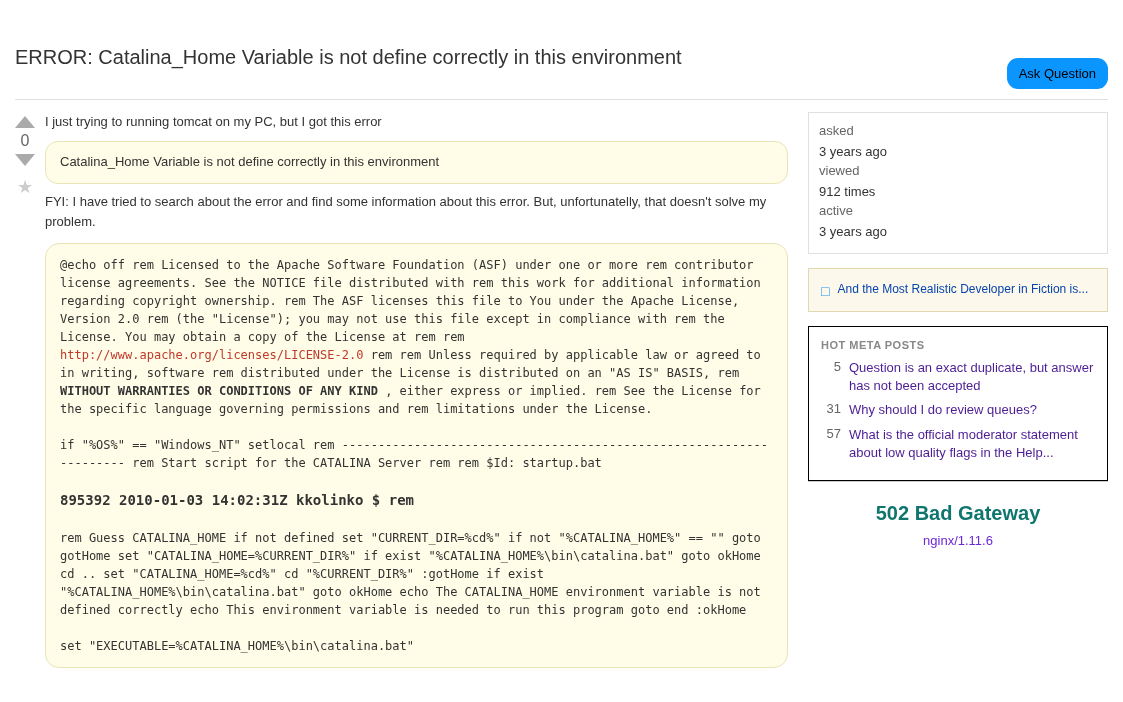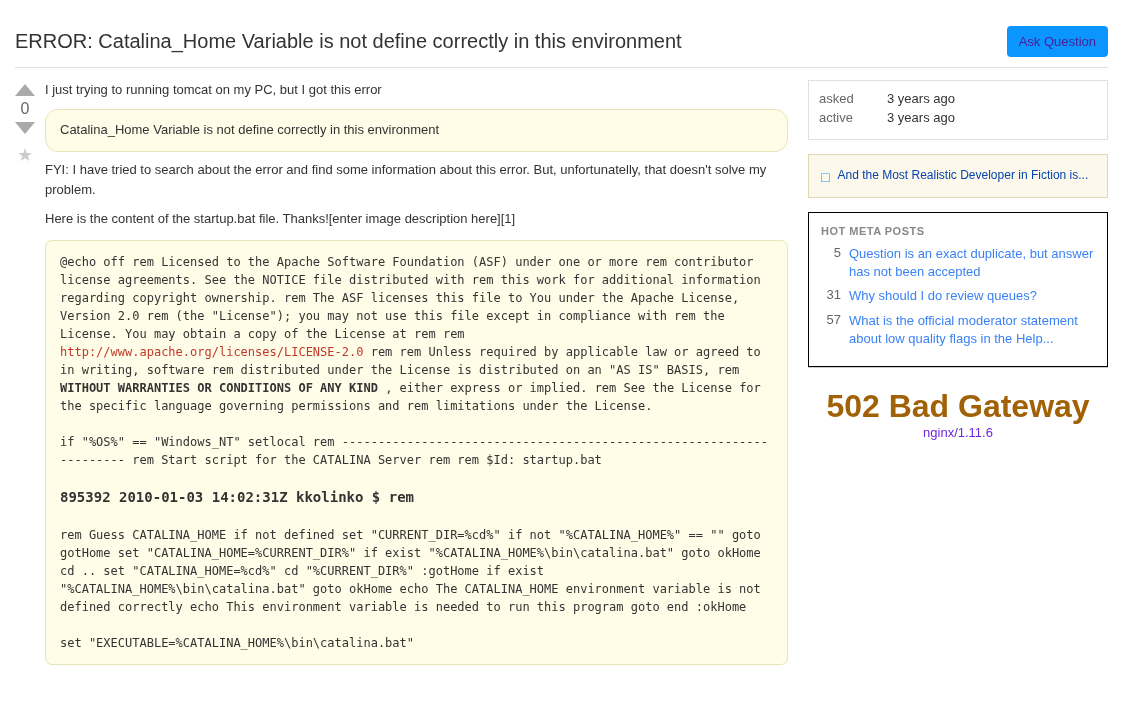--- a/index.html
+++ b/index.html
@@ -3,64 +3,64 @@
   <meta charset="utf-8">
   <style>
     * { box-sizing: border-box; margin: 0; padding: 0; }
     body { font-family: Arial, sans-serif; font-size: 13px; color: #333; background: #fff; }
 
     .page-container { max-width: 1123px; margin: 0 auto; padding: 26px 15px; }
 
     .question-title-row { display: flex; justify-content: space-between; align-items: center; margin-bottom: 12px; border-bottom: 1px solid #e0e0e0; padding-bottom: 10px; }
     .question-title { font-size: 20px; font-weight: normal; color: #333; flex: 1; margin-right: 20px; }
 
-    .ask-question-btn { background: #0a95ff; color: #4c1d95; border: none; border-radius: 4px; padding: 8px 12px; font-size: 13px; cursor: pointer; white-space: nowrap; }
+    .ask-question-btn { background: #0a95ff; color: #000000; border: none; border-radius: 11px; padding: 8px 12px; font-size: 13px; cursor: pointer; white-space: nowrap; margin-top: 32px; }
 
     .main-layout { display: flex; gap: 20px; }
 
     .question-area { flex: 1; min-width: 0; }
 
     .vote-and-content { display: flex; gap: 10px; }
 
     .vote-column { display: flex; flex-direction: column; align-items: center; gap: 4px; padding-top: 4px; }
     .vote-count { font-size: 16px; color: #666; }
     .star-btn { background: none; border: none; cursor: pointer; font-size: 18px; color: #ccc; margin-top: 6px; }
 
     .content-column { flex: 1; min-width: 0; }
 
     .question-body { font-size: 13px; line-height: 1.6; }
     .question-body p { margin-bottom: 8px; }
 
     .code-block-yellow { background: #fffde7; border: 1px solid #e8e4b8; padding: 10px 14px; margin: 8px 0; border-radius: 13px; font-size: 13px; }
-    .code-block-main { background: #fffde7; border: 1px solid #e8e4b8; padding: 12px 14px; margin: 10px 0; border-radius: 7px; font-size: 12px; line-height: 1.5; font-family: monospace; }
+    .code-block-main { background: #fffde7; border: 1px solid #e8e4b8; padding: 12px 14px; margin: 10px 0; border-radius: 14px; font-size: 12px; line-height: 1.5; font-family: monospace; }
 
     .code-link { color: #c0392b; text-decoration: none; }
     .code-bold-command { font-weight: bold; font-size: 14px; }
 
     .sidebar { width: 300px; flex-shrink: 0; }
 
     .stats-box { border: 1px solid #e0e0e0; padding: 10px; margin-bottom: 14px; font-size: 13px; }
-    .stats-row { display: flex; gap: 18px; margin-bottom: 4px; }
+    .stats-row { display: flex; gap: 6px; margin-bottom: 4px; flex-direction: column; }
     .stats-label { color: #666; width: 50px; }
     .stats-value { color: #333; }
 
     .blog-box { border: 1px solid #e0d8b0; background: #fdf8ec; padding: 12px; margin-bottom: 14px; }
     .blog-title { font-size: 11px; font-weight: bold; color: #888; letter-spacing: 0.5px; margin-bottom: 8px; }
     .blog-item { display: flex; gap: 8px; align-items: flex-start; }
     .blog-icon { color: #2196F3; font-size: 14px; flex-shrink: 0; margin-top: 2px; }
     .blog-link { color: #0645ad; text-decoration: none; font-size: 12px; line-height: 1.4; }
 
     .hot-meta-box { border: 1px solid #000000; padding: 12px; }
     .hot-meta-title { font-size: 11px; font-weight: bold; color: #888; letter-spacing: 0.5px; margin-bottom: 8px; }
     .hot-meta-item { display: flex; gap: 8px; margin-bottom: 6px; align-items: flex-start; }
     .hot-meta-num { color: #666; font-size: 13px; min-width: 20px; text-align: right; }
-    .hot-meta-link { color: #3b82f6; text-decoration: none; font-size: 13px; line-height: 1.4; }
+    .hot-meta-link { color: #4c1d95; text-decoration: none; font-size: 13px; line-height: 1.4; }
 
     .bad-gateway-box { text-align: center; padding: 20px 10px; border-top: 1px solid #ccc; }
-    .bad-gateway-title { font-size: 32px; font-weight: bold; color: #a16207; }
+    .bad-gateway-title { font-size: 20px; font-weight: bold; color: #0f766e; margin-bottom: 8px; }
     .bad-gateway-sub { color: #6d28d9; font-size: 13px; }
 
     .triangle-up { width: 0; height: 0; border-left: 10px solid transparent; border-right: 10px solid transparent; border-bottom: 12px solid #aaa; cursor: pointer; margin: 0 auto; }
     .triangle-down { width: 0; height: 0; border-left: 10px solid transparent; border-right: 10px solid transparent; border-top: 12px solid #aaa; cursor: pointer; margin: 0 auto; }
   </style>
 </head>
 <body>
 
 <div class="page-container">
   <div class="question-title-row">
@@ -75,21 +75,20 @@
           <div class="triangle-up"></div>
           <span class="vote-count">0</span>
           <div class="triangle-down"></div>
           <span class="star-btn">★</span>
         </div>
         <div class="content-column">
           <div class="question-body">
             <p>I just trying to running tomcat on my PC, but I got this error</p>
             <div class="code-block-yellow">Catalina_Home Variable is not define correctly in this environment</div>
             <p>FYI: I have tried to search about the error and find some information about this error. But, unfortunatelly, that doesn't solve my problem.</p>
-            <p>Here is the content of the startup.bat file. Thanks![enter image description here][1]</p>
             <div class="code-block-main">
               <span>@echo off rem Licensed to the Apache Software Foundation (ASF) under one or more rem contributor license agreements. See the NOTICE file distributed with rem this work for additional information regarding copyright ownership. rem The ASF licenses this file to You under the Apache License, Version 2.0 rem (the "License"); you may not use this file except in compliance with rem the License. You may obtain a copy of the License at rem rem</span>
               <br>
               <a class="code-link">http://www.apache.org/licenses/LICENSE-2.0</a>
               <span>rem rem Unless required by applicable law or agreed to in writing, software rem distributed under the License is distributed on an "AS IS" BASIS, rem</span>
               <strong>WITHOUT WARRANTIES OR CONDITIONS OF ANY KIND</strong>
               <span>, either express or implied. rem See the License for the specific language governing permissions and rem limitations under the License.</span>
               <br><br>
               <span>if "%OS%" == "Windows_NT" setlocal rem -------------------------------------------------------------------- rem Start script for the CATALINA Server rem rem $Id: startup.bat</span>
               <br><br>
@@ -102,20 +101,24 @@
           </div>
         </div>
       </div>
     </div>
 
     <div class="sidebar">
       <div class="stats-box">
         <div class="stats-row">
           <span class="stats-label">asked</span>
           <span class="stats-value">3 years ago</span>
+        </div>
+        <div class="stats-row">
+          <span class="stats-label">viewed</span>
+          <span class="stats-value">912 times</span>
         </div>
         <div class="stats-row">
           <span class="stats-label">active</span>
           <span class="stats-value">3 years ago</span>
         </div>
       </div>
 
       <div class="blog-box">
         <div class="blog-item">
           <span class="blog-icon">□</span>

